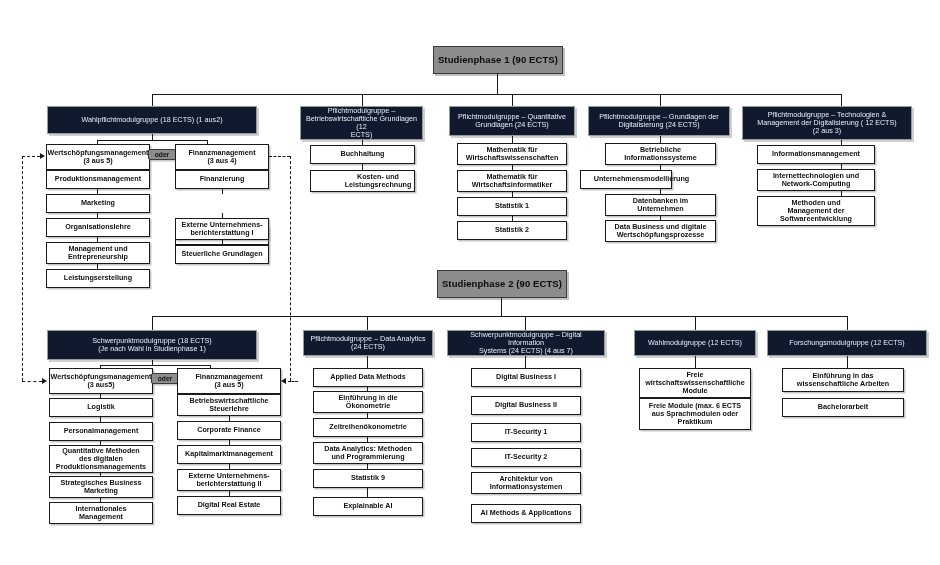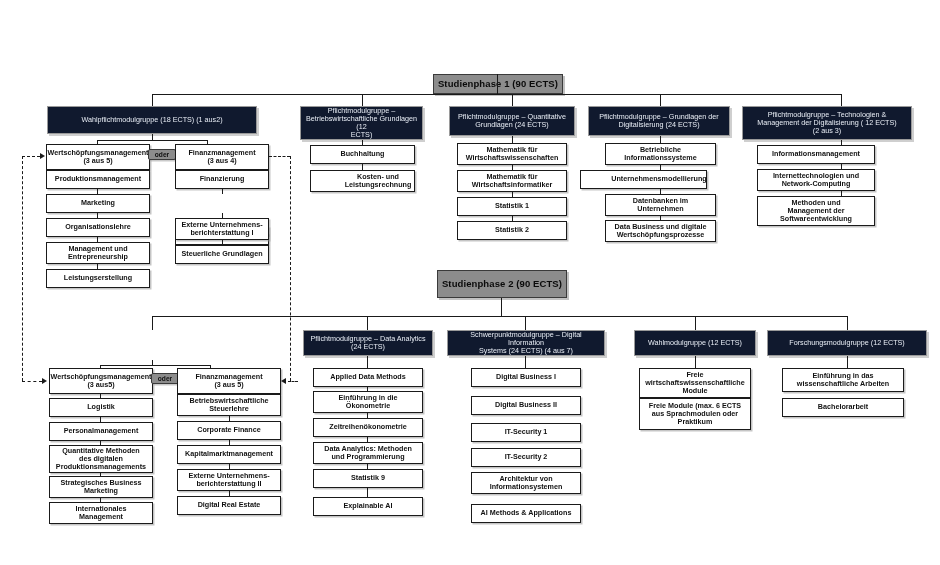--- a/index.html
+++ b/index.html
@@ -55,21 +55,21 @@
   .arrow.right{border-top:3px solid transparent;border-bottom:3px solid transparent;
                border-left:5px solid #1a1a1a;}
   .arrow.left{border-top:3px solid transparent;border-bottom:3px solid transparent;
               border-right:5px solid #1a1a1a;}
 </style>
 </head>
 <body>
 
 <div id="canvas">
 
-  <div class="node phase" style="left:433px;top:46px;width:130px;height:20px;margin-top:28px;">
+  <div class="node phase" style="left:433px;top:46px;width:130px;height:28px;">
     <span>Studienphase 1 (90 ECTS)</span>
   </div>
 
   <div class="ln v" style="left:497px;top:74px;width:1.4px;height:20px;"></div>
   <div class="ln h" style="left:152px;top:94px;width:690px;height:1.4px;"></div>
   <div class="ln v" style="left:152px;top:94px;height:12px;"></div>
   <div class="ln v" style="left:362px;top:94px;height:12px;"></div>
   <div class="ln v" style="left:512px;top:94px;height:12px;"></div>
   <div class="ln v" style="left:660px;top:94px;height:12px;"></div>
   <div class="ln v" style="left:841px;top:94px;height:12px;"></div>
@@ -170,21 +170,21 @@
 
   <div class="node group" style="left:588px;top:106px;width:142px;height:30px;white-space:pre-line;">
     <span>Pflichtmodulgruppe – Grundlagen der
 Digitalisierung (24 ECTS)</span>
   </div>
   <div class="ln v" style="left:660px;top:136px;height:7px;"></div>
   <div class="node mod" style="left:605px;top:143px;width:111px;height:22px;white-space:pre-line;">
     <span>Betriebliche
 Informationssysteme</span></div>
   <div class="ln v" style="left:660px;top:165px;height:5px;"></div>
-  <div class="node mod" style="left:580px;top:170px;width:127px;height:19px;padding-left:33px;">
+  <div class="node mod" style="left:580px;top:170px;width:92px;height:19px;padding-left:33px;">
     <span>Unternehmensmodellierung</span>
     </div>
   <div class="ln v" style="left:660px;top:189px;height:5px;"></div>
   <div class="node mod" style="left:605px;top:194px;width:111px;height:22px;white-space:pre-line;">
     <span>Datenbanken im
 Unternehmen</span></div>
   <div class="ln v" style="left:660px;top:216px;height:4px;"></div>
   <div class="node mod" style="left:605px;top:220px;width:111px;height:22px;white-space:pre-line;">
     <span>Data Business und digitale
 Wertschöpfungsprozesse</span></div>
@@ -212,20 +212,24 @@
     <span>Studienphase 2 (90 ECTS)</span>
   </div>
   <div class="ln v" style="left:501px;top:298px;width:1.4px;height:18px;"></div>
   <div class="ln h" style="left:152px;top:316px;width:695px;height:1.4px;"></div>
   <div class="ln v" style="left:152px;top:316px;height:14px;"></div>
   <div class="ln v" style="left:367px;top:316px;height:14px;"></div>
   <div class="ln v" style="left:525px;top:316px;height:14px;"></div>
   <div class="ln v" style="left:695px;top:316px;height:14px;"></div>
   <div class="ln v" style="left:847px;top:316px;height:14px;"></div>
 
+  <div class="node group" style="left:47px;top:330px;width:210px;height:30px;white-space:pre-line;">
+    <span>Schwerpunktmodulgruppe (18 ECTS)
+(Je nach Wahl in Studienphase 1)</span>
+  </div>
   <div class="ln v" style="left:152px;top:360px;height:5px;"></div>
   <div class="ln h" style="left:100px;top:365px;width:110px;"></div>
   <div class="ln v" style="left:100px;top:365px;height:5px;"></div>
   <div class="ln v" style="left:210px;top:365px;height:5px;"></div>
 
   <div class="node mod head" style="left:49px;top:368px;width:104px;height:26px;flex-direction:column;">
     <span>Wertschöpfungsmanagement</span>
     <span>(3 aus5)</span>
   </div>
   <div class="node oder" style="left:151px;top:373px;width:28px;height:11px;">

